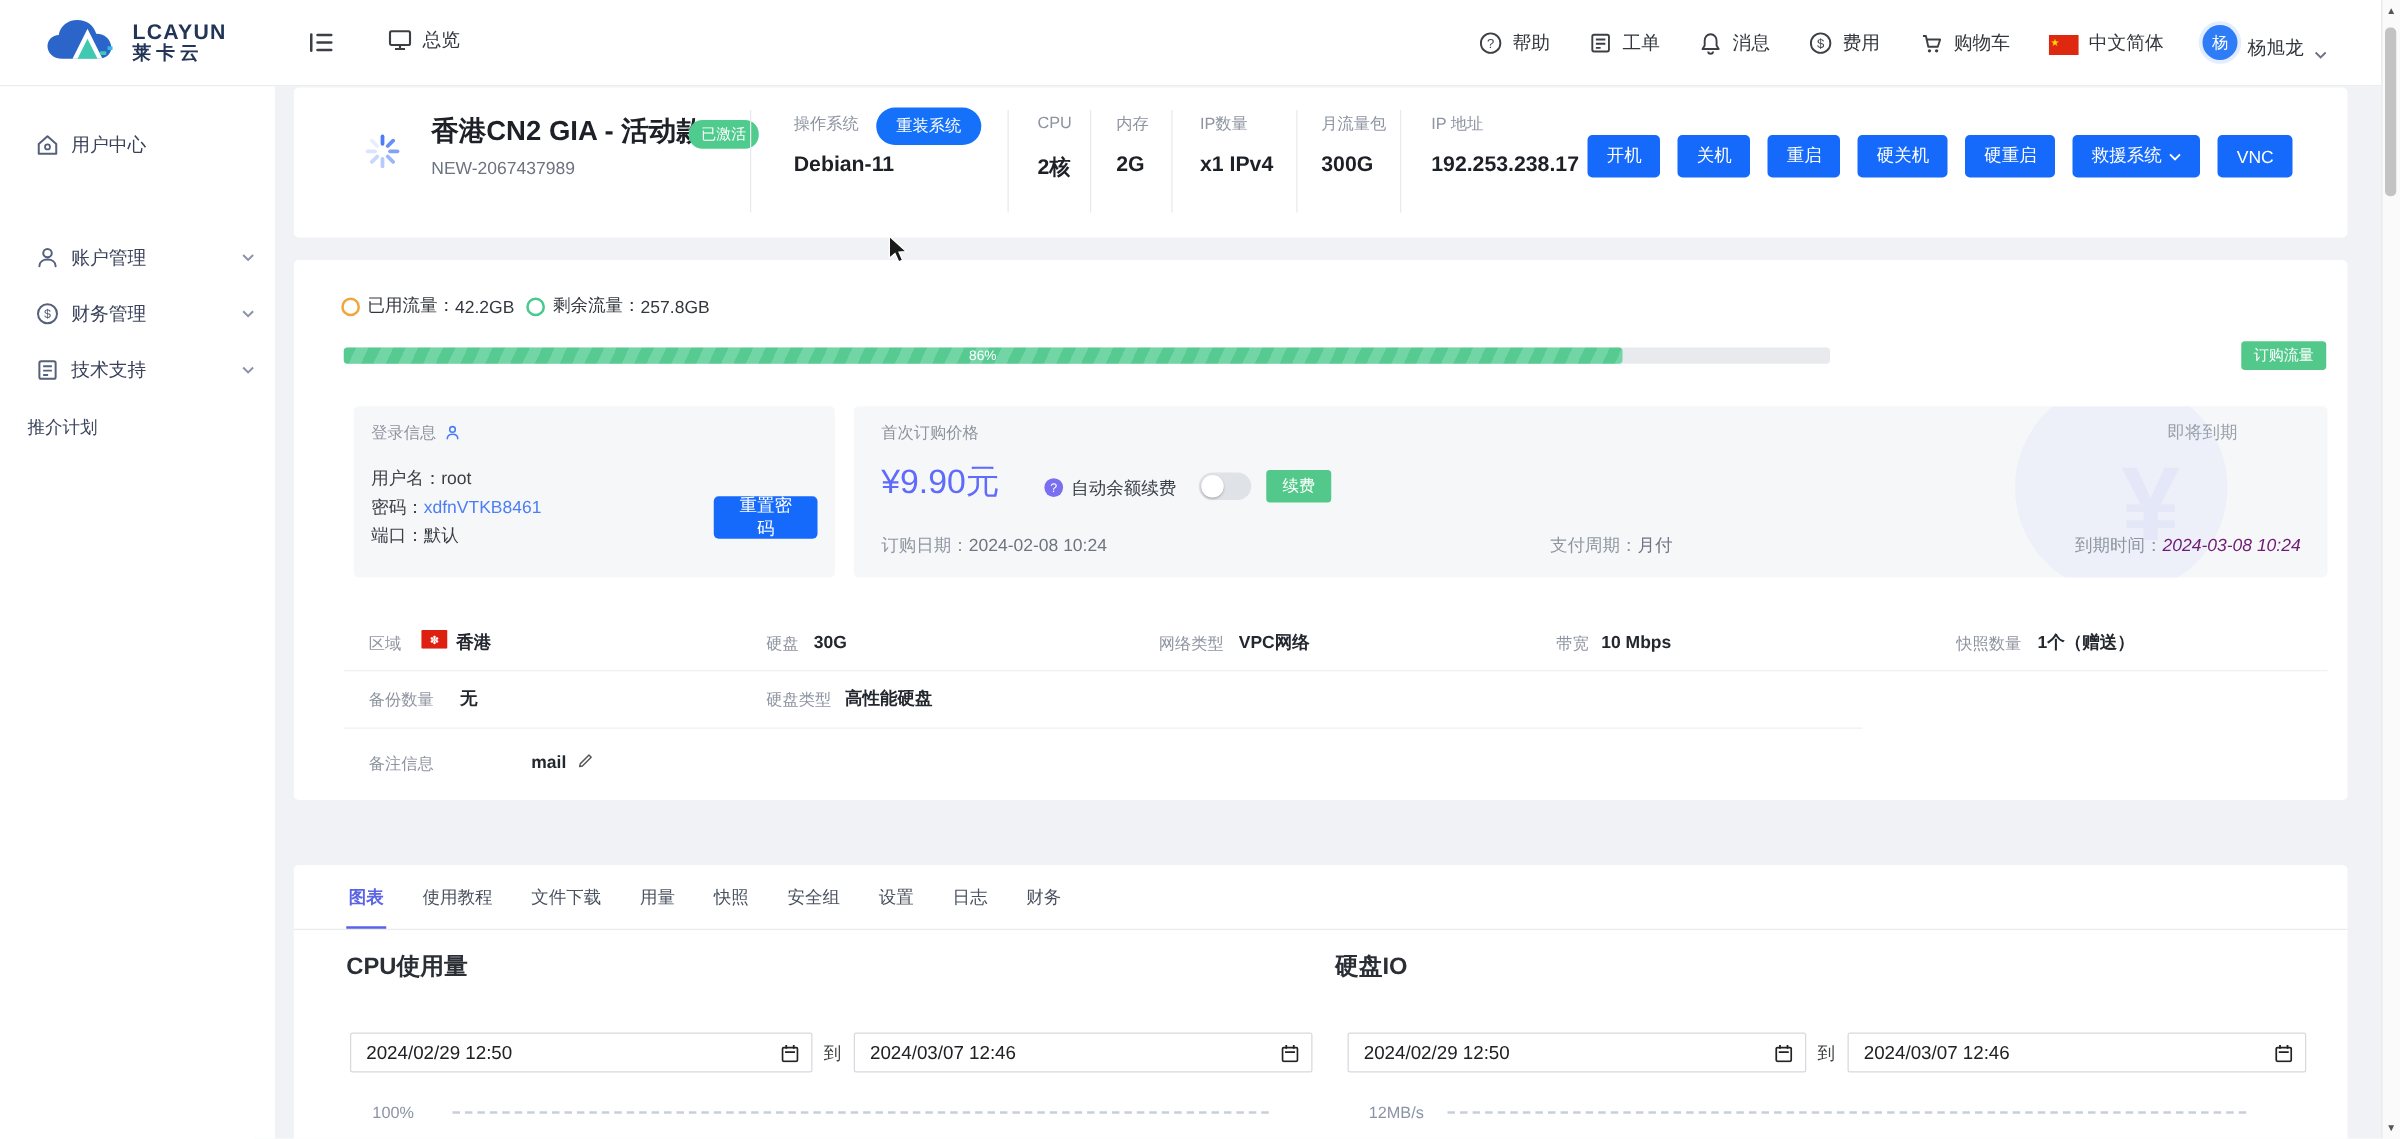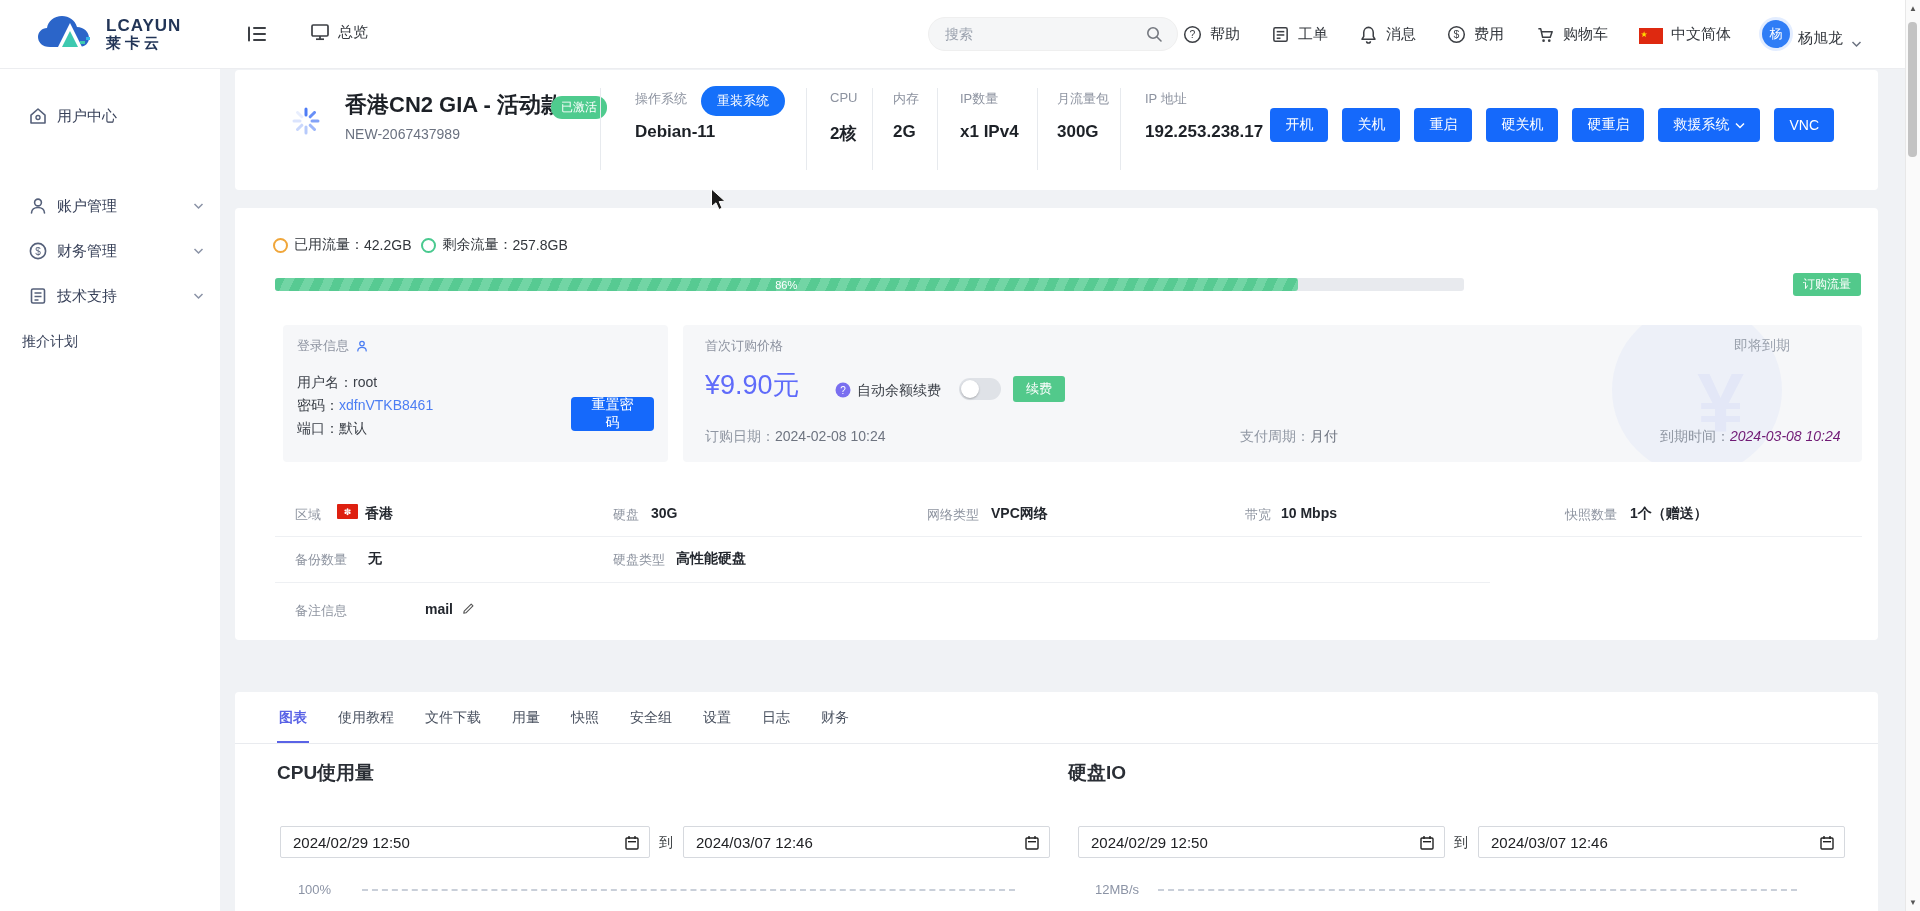--- a/index.html
+++ b/index.html
@@ -78,27 +78,20 @@
 
   <div class="abs nav-item" style="left:310px;top:22px;">
     <svg width="20" height="20" viewBox="0 0 20 20">
       <rect x="2" y="3" width="16" height="11" rx="1.2" fill="none" stroke="#3c3f44" stroke-width="1.7"></rect>
       <line x1="10" y1="14" x2="10" y2="17" stroke="#3c3f44" stroke-width="1.7"></line>
       <line x1="6" y1="17.2" x2="14" y2="17.2" stroke="#3c3f44" stroke-width="1.7"></line>
     </svg>
     <span>总览</span>
   </div>
 
-  <div class="search-pill">
-    <input type="text" placeholder="搜索" style="">
-    <svg width="18" height="18" viewBox="0 0 18 18">
-      <circle cx="8" cy="8" r="5.2" fill="none" stroke="#74787f" stroke-width="1.6"></circle>
-      <line x1="12" y1="12" x2="16" y2="16" stroke="#74787f" stroke-width="1.6" stroke-linecap="round"></line>
-    </svg>
-  </div>
 
   <div class="nav-right">
     <div class="nav-item">
       <svg width="19" height="19" viewBox="0 0 20 20">
         <circle cx="10" cy="10" r="8.2" fill="none" stroke="#3c3f44" stroke-width="1.6"></circle>
         <text x="10" y="14" font-size="11" text-anchor="middle" fill="#3c3f44" font-family="inherit">?</text>
       </svg>
       <span>帮助</span>
     </div>
     <div class="nav-item">

